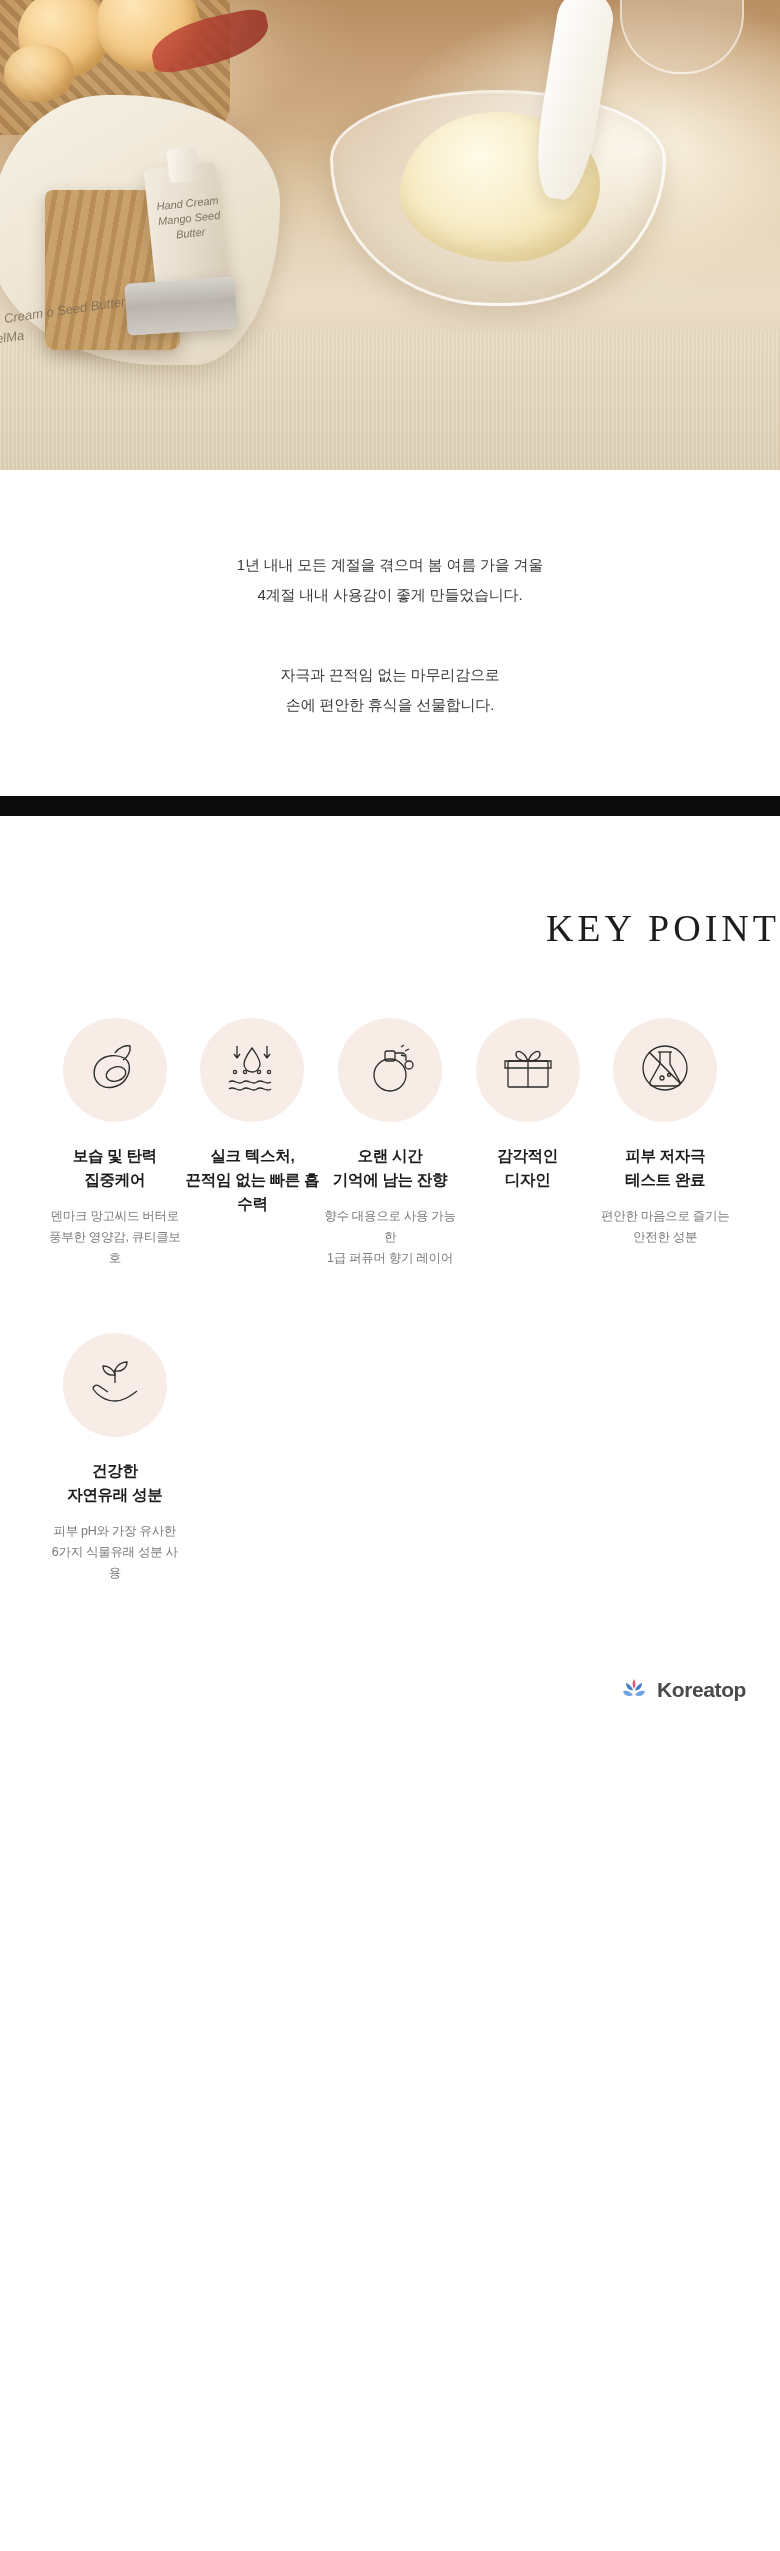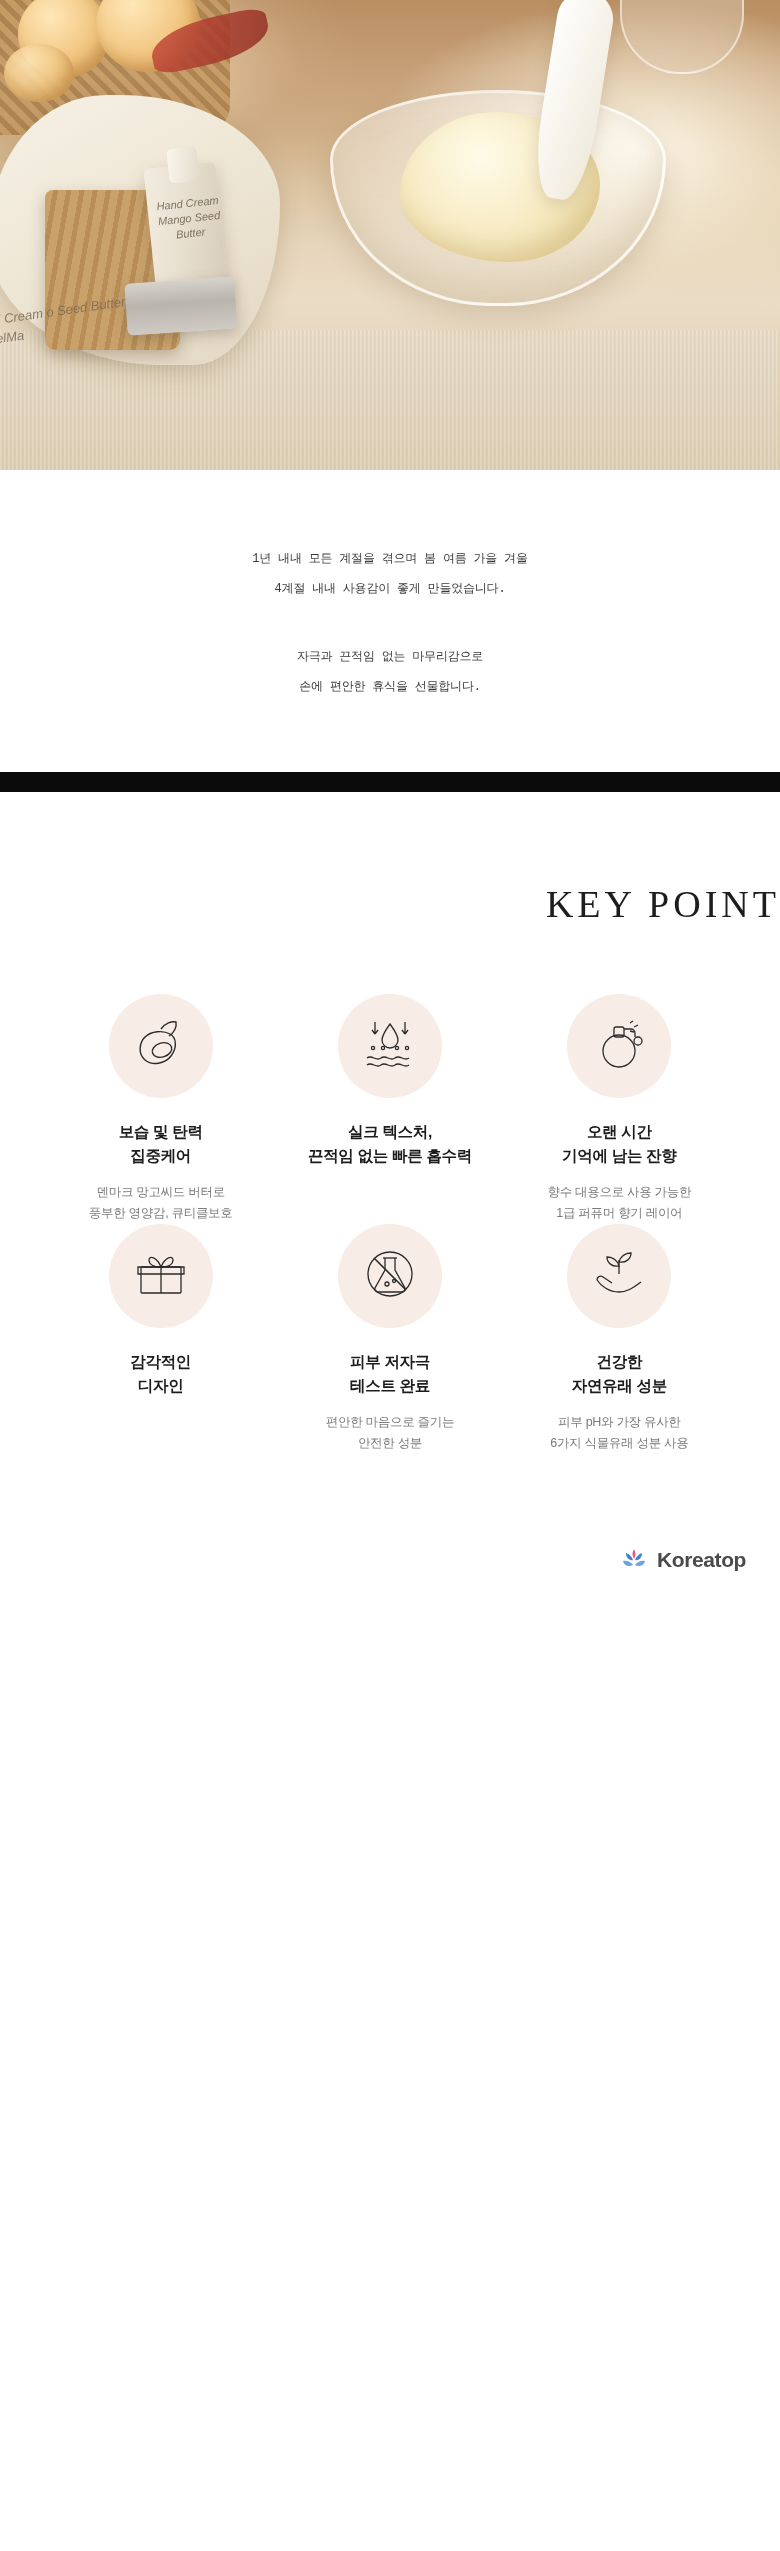--- a/index.html
+++ b/index.html
@@ -179,26 +179,25 @@
     color: #7b6a54;
     opacity: .85;
   }
 
   
   .statement {
     padding: 70px 0 66px;
     text-align: center;
   }
   .statement p {
-    margin: 4px;
-    font-size: 12px;
+    margin: 10px;
+    font-size: 15px;
     line-height: 30px;
     color: #3a3a3a;
     letter-spacing: -0.2px;
-    font-family: Liberation Mono, monospace;
   }
   .statement .gap {
     height: 30px;
   }
 
   
   .divider-black {
     width: 780px;
     height: 20px;
     background: #0b0b0b;
@@ -212,21 +211,22 @@
     text-align: right;
     font-family: "Liberation Serif", serif;
     font-size: 38px;
     letter-spacing: 4px;
     color: #1d1d1d;
     font-weight: 400;
   }
   .grid {
     margin-top: 68px;
     display: grid;
-    grid-template-columns: repeat(3, 1fr);
+    grid-template-columns: repeat(5, 1fr);
+    row-gap: 64px;
     padding: 0 46px;
   }
   .cell {
     text-align: center;
   }
   .circle {
     width: 104px;
     height: 104px;
     margin: 0 auto 22px;
     border-radius: 50%;

